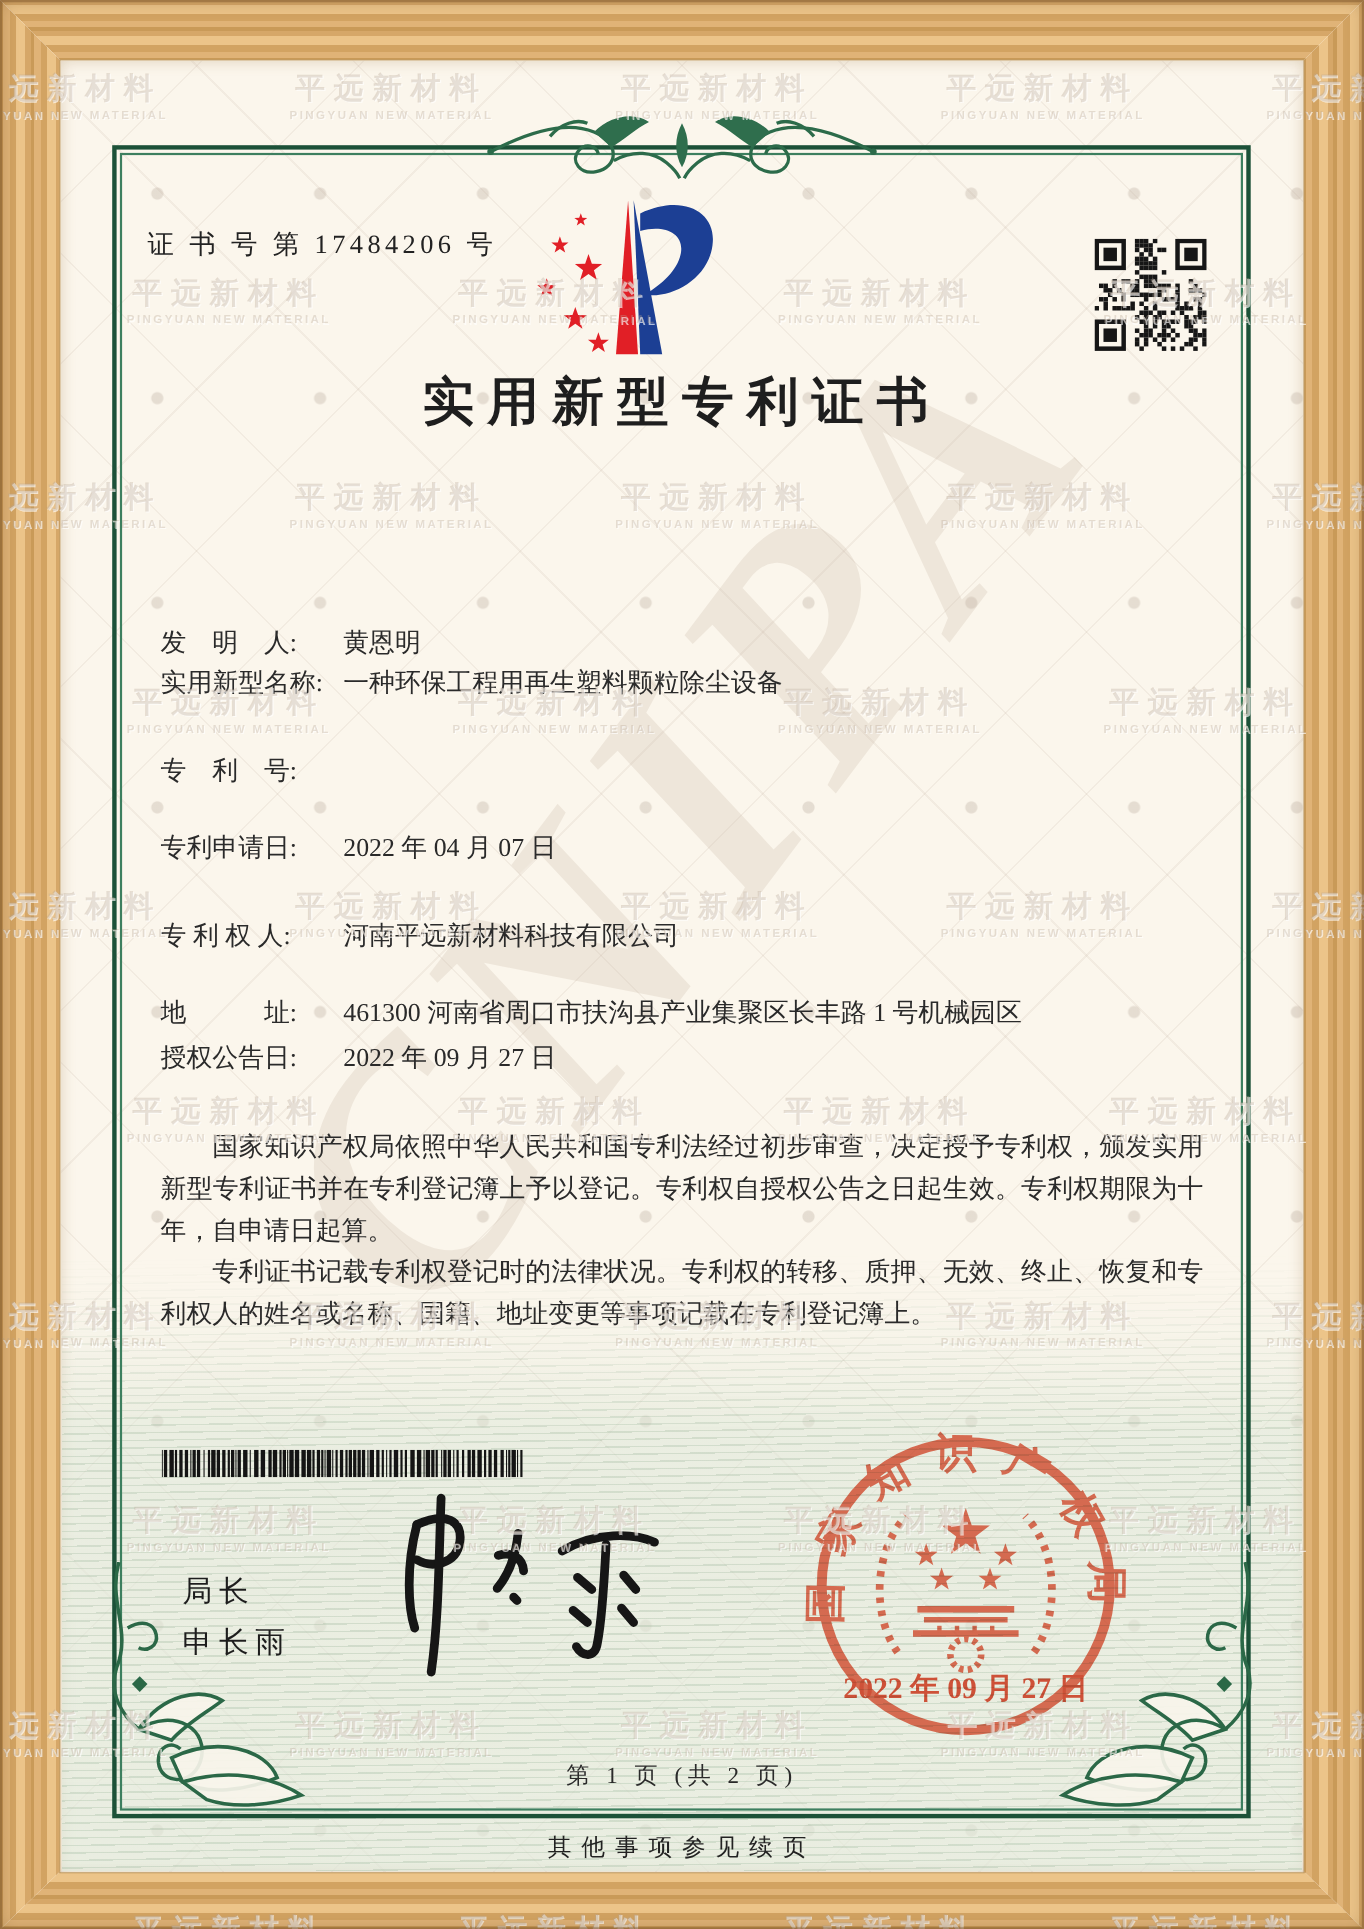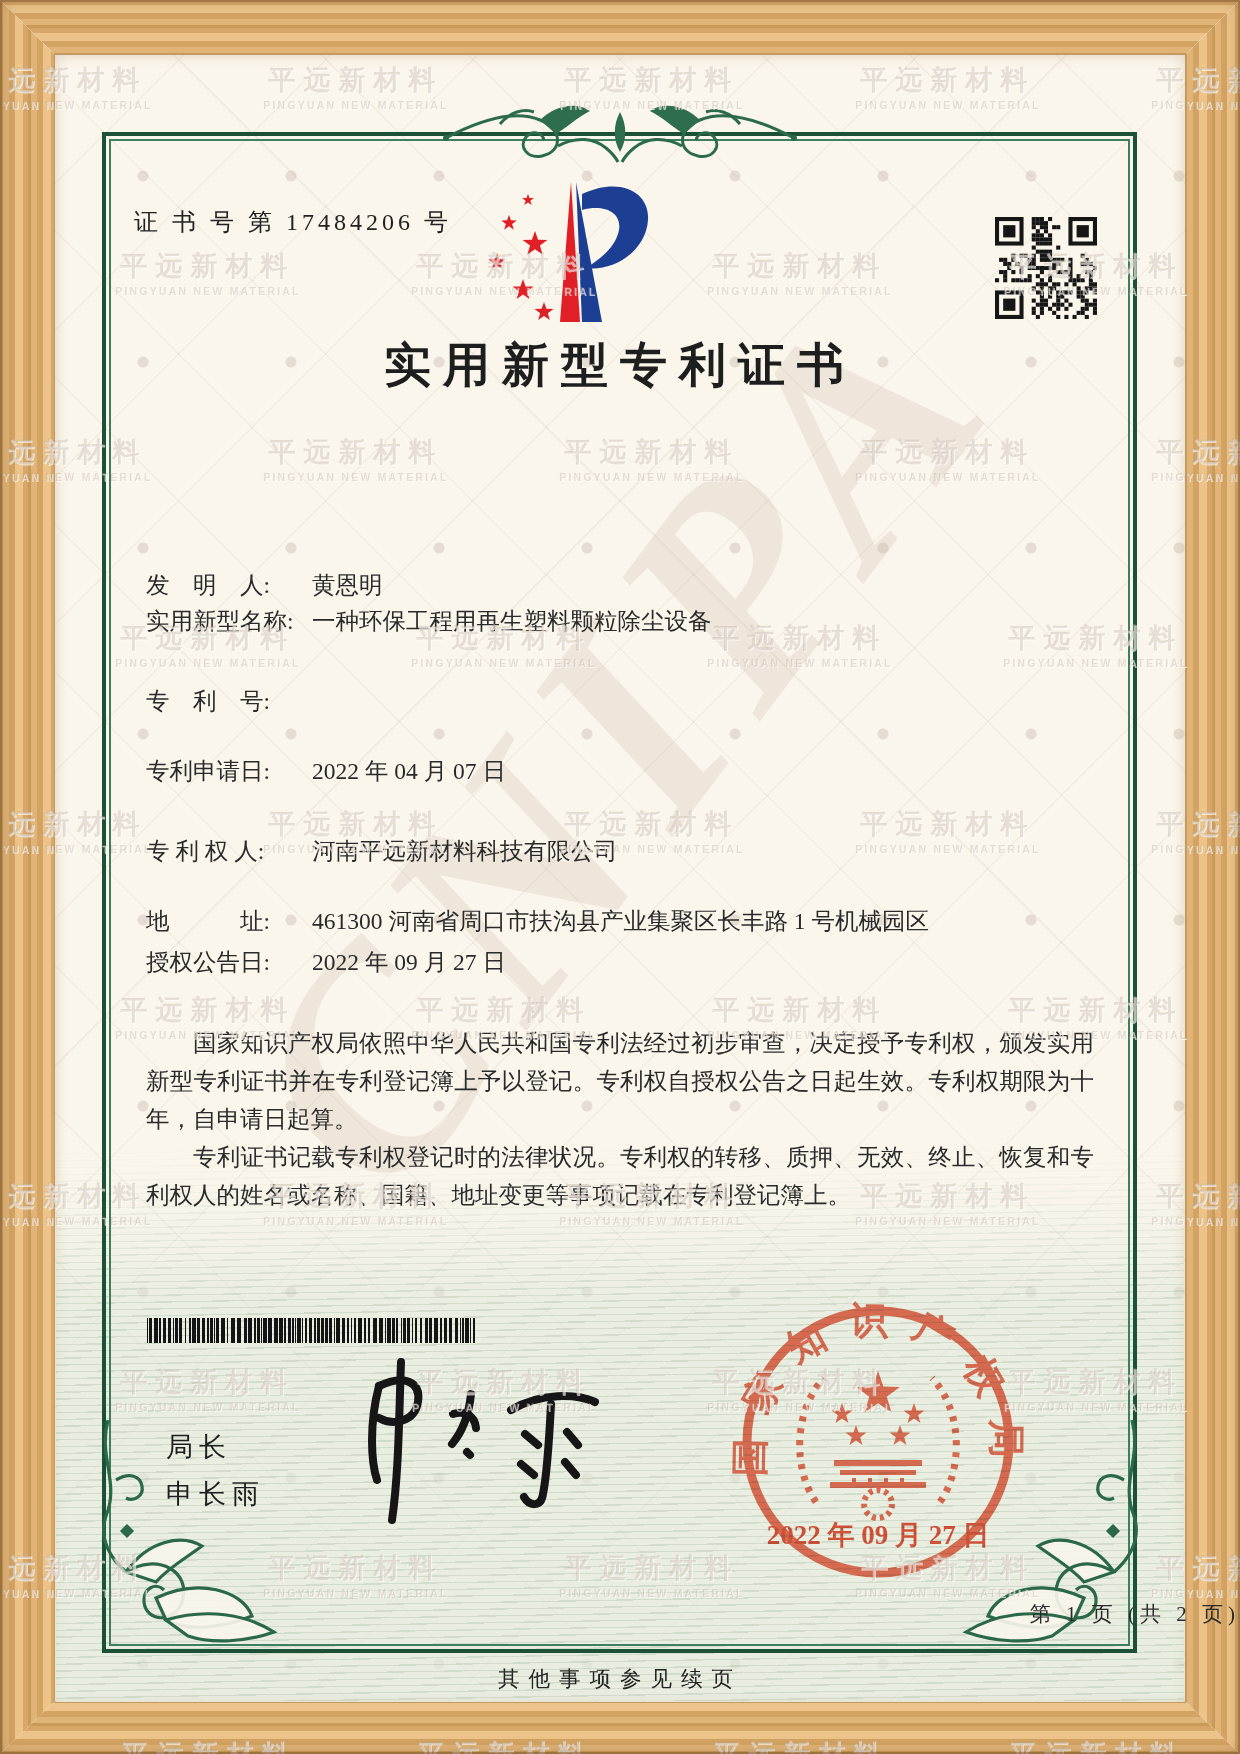--- a/index.html
+++ b/index.html
@@ -56,21 +56,21 @@
   .grant-left{width:494px;display:flex;flex-shrink:0;}
   .grant-right{display:flex;flex:1;}
   .paras{position:absolute;left:146px;width:948px;top:1024px;font-size:23.5px;line-height:38px;
     text-align:justify;}
   .paras p{margin:0;text-indent:2em;}
   .barcode{position:absolute;left:147px;top:1318px;}
   .director{position:absolute;left:166px;top:1426px;font-family:Liberation Mono, monospace;
     font-size:27px;color:#1d1d1d;line-height:47px;letter-spacing:6px;}
   .signature{position:absolute;left:345px;top:1352px;}
   .seal{position:absolute;left:728px;top:1292px;mix-blend-mode:multiply;opacity:.93;z-index:6;}
-  .page-footer{position:absolute;left:0;right:0;top:1600px;text-align:right;font-size:21px;
+  .page-footer{position:absolute;left:0;right:0;top:1600px;text-align:center;font-size:21px;
     letter-spacing:5px;color:#2a2a2a;}
   .cont-note{position:absolute;left:0;right:0;top:1664px;text-align:center;font-size:21.5px;
     letter-spacing:9px;color:#222;z-index:5;}
   
   .wm-layer{position:absolute;inset:0;z-index:7;pointer-events:none;overflow:hidden;}
   .wm-tile{position:absolute;width:260px;text-align:center;color:rgba(186,166,150,.34);
     text-shadow:1px 1px 0 rgba(255,255,255,.65);font-family:"Liberation Sans","DejaVu Sans",sans-serif;}
   .wm-cn{font-size:27px;font-weight:700;letter-spacing:8px;}
   .wm-en{font-size:10.5px;font-weight:700;letter-spacing:2.2px;margin-top:1px;}
 </style>

